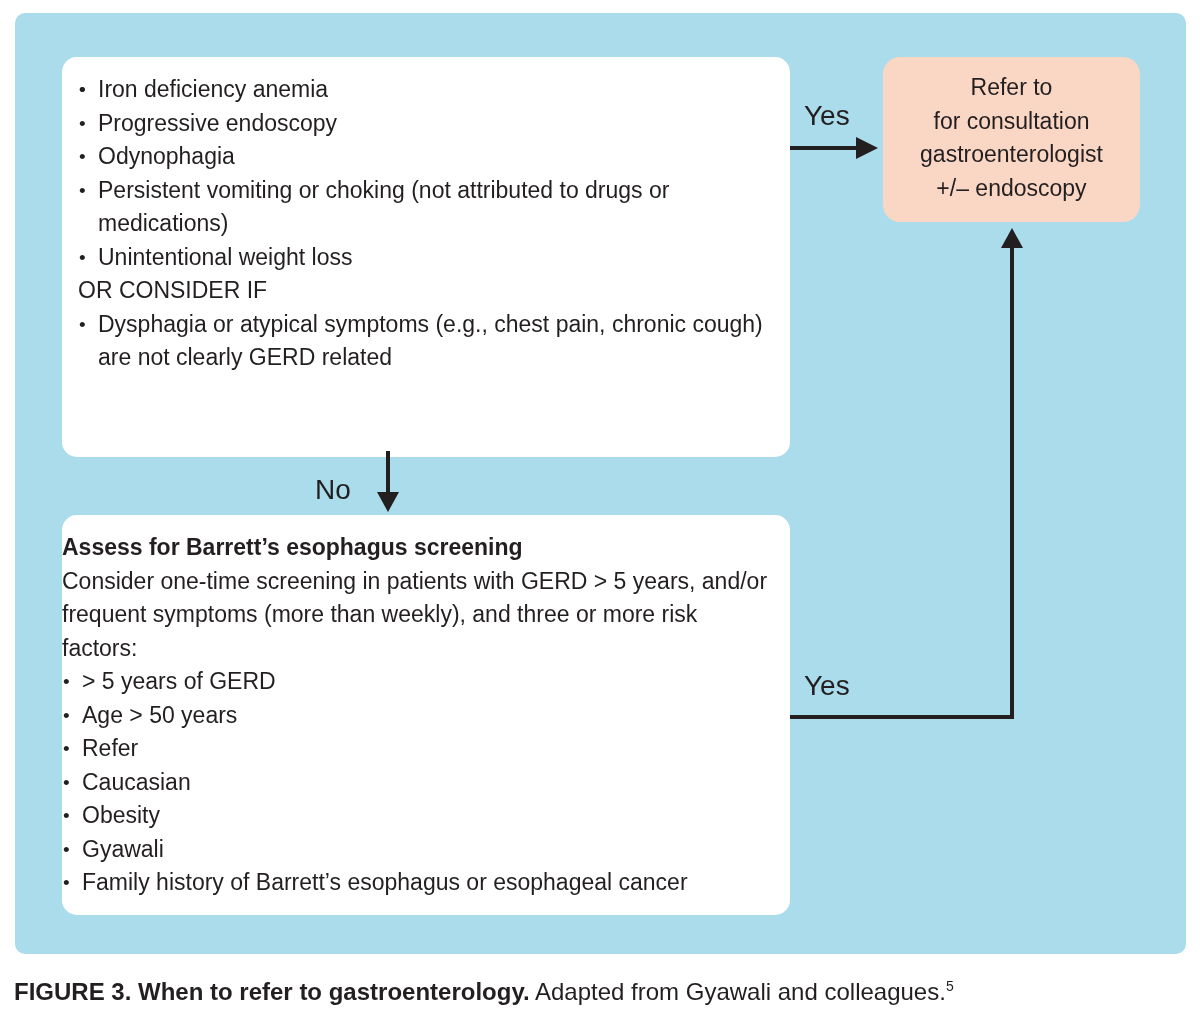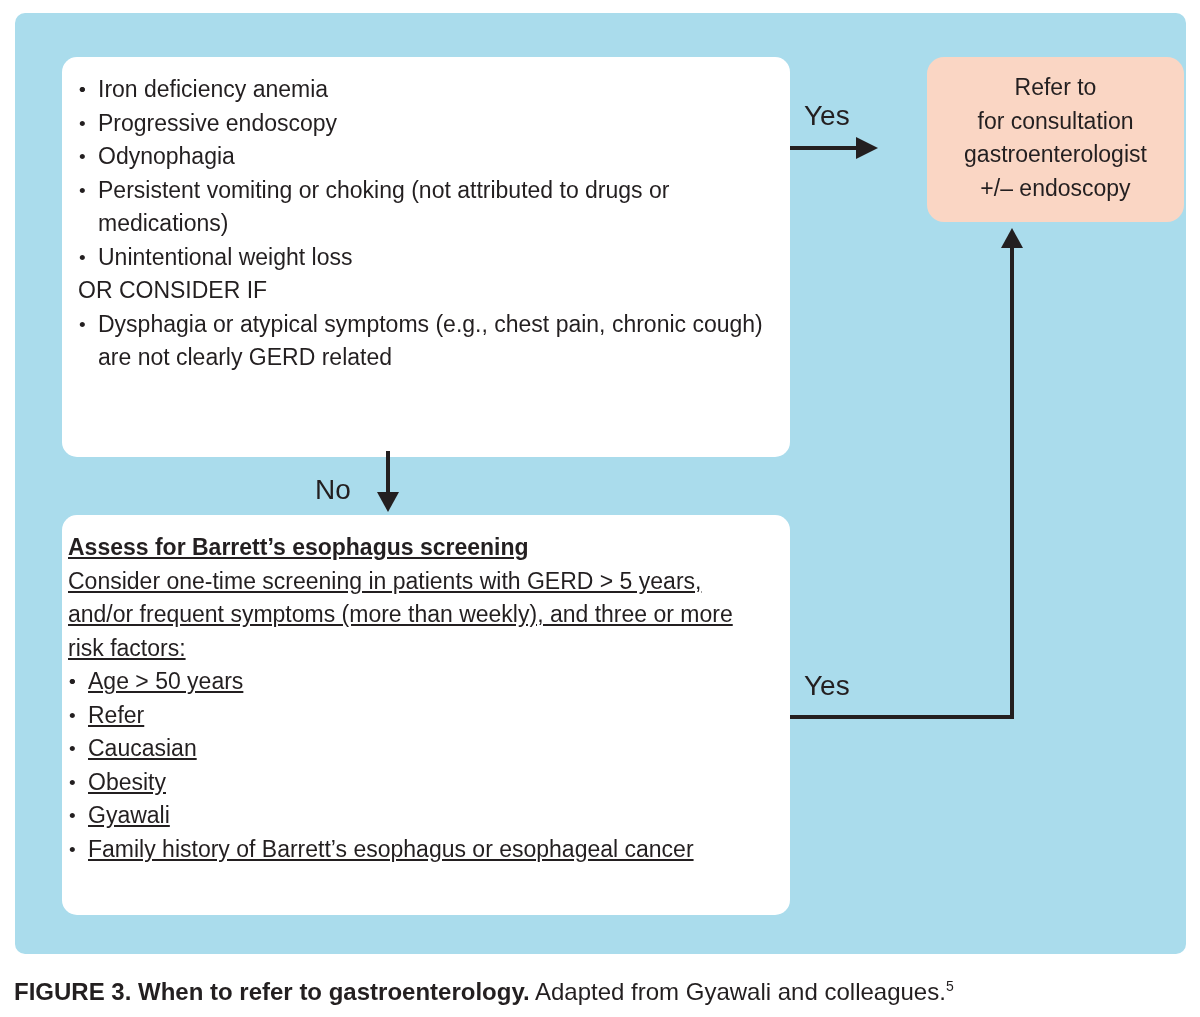--- a/index.html
+++ b/index.html
@@ -17,28 +17,28 @@
   }
   .panel{
     position:absolute;left:15px;top:13px;width:1171px;height:941px;
     background:var(--panel);border-radius:10px;
   }
   .card{
     position:absolute;background:var(--card);border-radius:15px;
     box-sizing:border-box;font-size:23px;line-height:33.5px;
   }
   .card-alarm{left:62px;top:57px;width:728px;height:400px;padding:16px 18px 0 16px;}
-  .card-assess{left:62px;top:515px;width:728px;height:400px;padding:16px 18px 0 6px;text-decoration:underline;}
+  .card-assess{left:62px;top:515px;width:728px;height:400px;padding:16px 18px 0 0;}
   .card-title{font-weight:bold;}
   .li{position:relative;padding-left:20px;}
   .li .bullet{position:absolute;left:1px;top:0;font-size:19px;}
   .plain{padding-left:0;}
   .card-refer{
     left:883px;top:57px;width:257px;height:165px;background:var(--peach);
-    padding-top:14px;text-align:center;border-radius:17px;margin-left:44px;
+    padding-top:14px;text-align:center;border-radius:17px;
   }
   .lbl{position:absolute;font-size:28px;line-height:28px;}
   .lbl-yes-top{left:804px;top:102px;}
   .lbl-no{left:315px;top:476px;}
   .lbl-yes-bottom{left:804px;top:672px;}
   .ln{position:absolute;background:var(--ink);}
   .ln-yes-top{left:790px;top:146px;width:68px;height:4px;}
   .ln-no{left:386px;top:451px;width:4px;height:44px;}
   .ln-elbow-h{left:790px;top:715px;width:224px;height:4px;}
   .ln-elbow-v{left:1010px;top:247px;width:4px;height:472px;}
@@ -70,21 +70,21 @@
   <div class="card card-refer">
     <div>Refer to</div>
     <div>for consultation</div>
     <div>gastroenterologist</div>
     <div>+/– endoscopy</div>
   </div>
 
   <div class="card card-assess">
     <div class="card-title">Assess for Barrett’s esophagus screening</div>
     <div class="plain">Consider one-time screening in patients with GERD &gt; 5 years, and/or frequent symptoms (more than weekly), and three or more risk factors:</div>
-    <div class="li"><span class="bullet">•</span></div>
+    <div class="li"><span class="bullet">•</span><span>&gt; 5 years of GERD</span></div>
     <div class="li"><span class="bullet">•</span><span>Age &gt; 50 years</span></div>
     <div class="li"><span class="bullet">•</span><span>Refer</span></div>
     <div class="li"><span class="bullet">•</span><span>Caucasian</span></div>
     <div class="li"><span class="bullet">•</span><span>Obesity</span></div>
     <div class="li"><span class="bullet">•</span><span>Gyawali</span></div>
     <div class="li"><span class="bullet">•</span><span>Family history of Barrett’s esophagus or esophageal cancer</span></div>
   </div>
 
   <div class="lbl lbl-yes-top">Yes</div>
   <div class="ln ln-yes-top"></div>

